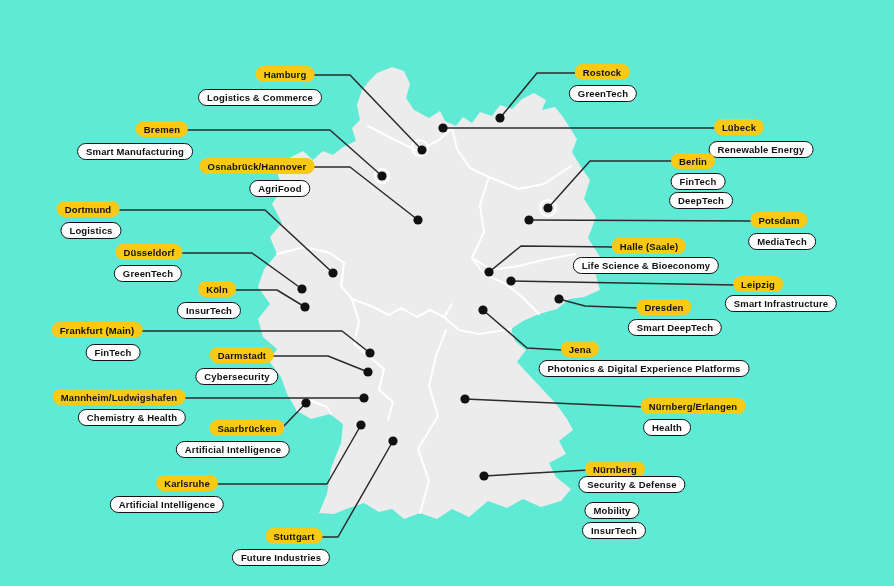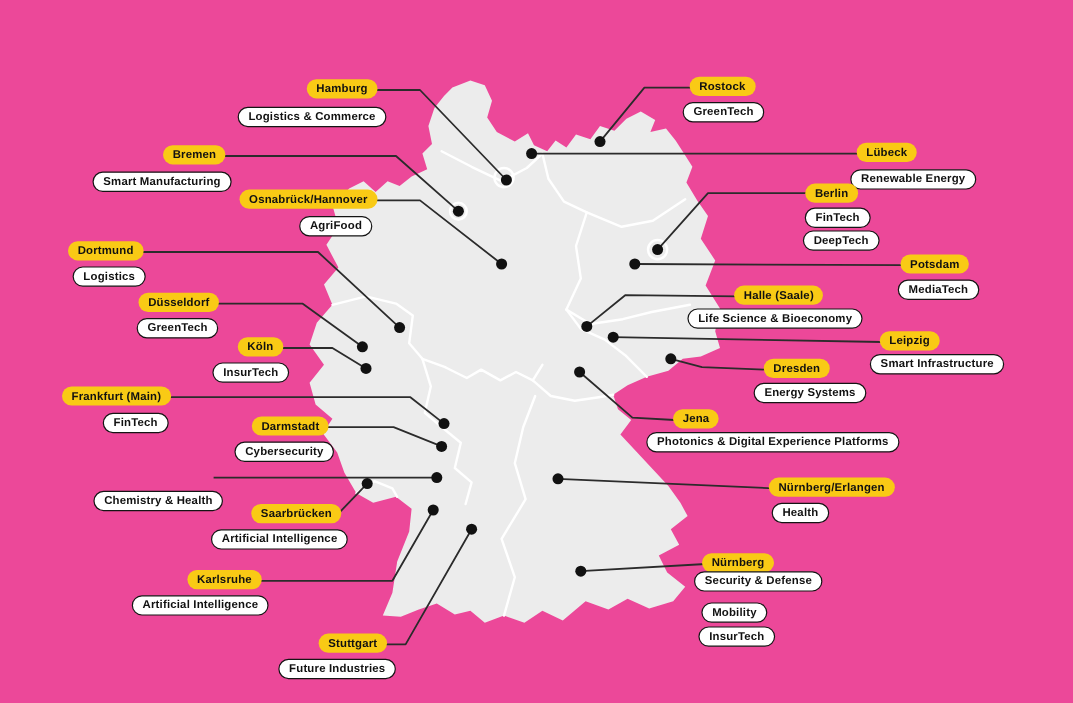--- a/index.html
+++ b/index.html
@@ -1,19 +1,19 @@
 <!DOCTYPE html>
 <html style="--yellow: #F9CA15;"><head>
 <meta charset="utf-8">
 <style>
   html,body{margin:0;padding:0;background:#fff;}
   #stage{
     position:relative;
     width:894px;height:586px;
-    background:#ec4899;
+    background:#5eead4;
     overflow:hidden;
     font-family:"Liberation Sans", sans-serif;
   }
   #map-svg{position:absolute;left:0;top:0;}
   #pill-layer{position:absolute;left:0;top:0;width:100%;height:100%;}
   .pill{
     position:absolute;
     transform:translateX(-50%);
     white-space:nowrap;
     font-size:9.5px;
@@ -110,20 +110,21 @@
       <div class="pill city" style="left: 88px; top: 201px;">Dortmund</div>
       <div class="pill industry" style="left: 91px; top: 222px;">Logistics</div>
       <div class="pill city" style="left: 149px; top: 244px;">Düsseldorf</div>
       <div class="pill industry" style="left: 148px; top: 265px;">GreenTech</div>
       <div class="pill city" style="left: 217px; top: 281px;">Köln</div>
       <div class="pill industry" style="left: 209px; top: 302px;">InsurTech</div>
       <div class="pill city" style="left: 97px; top: 322px;">Frankfurt (Main)</div>
       <div class="pill industry" style="left: 113px; top: 344px;">FinTech</div>
       <div class="pill city" style="left: 242px; top: 347px;">Darmstadt</div>
       <div class="pill industry" style="left: 237px; top: 368px;">Cybersecurity</div>
+      <div class="pill city" style="left: 119px; top: 389px;">Mannheim/Ludwigshafen</div>
       <div class="pill industry" style="left: 132px; top: 409px;">Chemistry &amp; Health</div>
       <div class="pill city" style="left: 247px; top: 420px;">Saarbrücken</div>
       <div class="pill industry" style="left: 233px; top: 441px;">Artificial Intelligence</div>
       <div class="pill city" style="left: 187px; top: 475px;">Karlsruhe</div>
       <div class="pill industry" style="left: 167px; top: 496px;">Artificial Intelligence</div>
       <div class="pill city" style="left: 294px; top: 528px;">Stuttgart</div>
       <div class="pill industry" style="left: 281px; top: 549px;">Future Industries</div>
       <div class="pill city" style="left: 602px; top: 64px;">Rostock</div>
       <div class="pill industry" style="left: 603px; top: 85px;">GreenTech</div>
       <div class="pill city" style="left: 739px; top: 119px;">Lübeck</div>
@@ -131,21 +132,21 @@
       <div class="pill city" style="left: 693px; top: 153px;">Berlin</div>
       <div class="pill industry" style="left: 698px; top: 173px;">FinTech</div>
       <div class="pill industry" style="left: 701px; top: 192px;">DeepTech</div>
       <div class="pill city" style="left: 779px; top: 212px;">Potsdam</div>
       <div class="pill industry" style="left: 782px; top: 233px; text-align: center;">MediaTech</div>
       <div class="pill city" style="left: 649px; top: 238px;">Halle (Saale)</div>
       <div class="pill industry" style="left: 646px; top: 257px;">Life Science &amp; Bioeconomy</div>
       <div class="pill city" style="left: 758px; top: 276px;">Leipzig</div>
       <div class="pill industry" style="left: 781px; top: 295px;">Smart Infrastructure</div>
       <div class="pill city" style="left: 664px; top: 299px;">Dresden</div>
-      <div class="pill industry" style="left: 675px; top: 319px;">Energy Systems</div>
+      <div class="pill industry" style="left: 675px; top: 319px;">Smart DeepTech</div>
       <div class="pill city" style="left: 580px; top: 341px;">Jena</div>
       <div class="pill industry" style="left: 644px; top: 360px;">Photonics &amp; Digital Experience Platforms</div>
       <div class="pill city" style="left: 693px; top: 398px;">Nürnberg/Erlangen</div>
       <div class="pill industry" style="left: 667px; top: 419px;">Health</div>
       <div class="pill city" style="left: 615px; top: 461px;">Nürnberg</div>
       <div class="pill industry" style="left: 632px; top: 476px;">Security &amp; Defense</div>
       <div class="pill industry" style="left: 612px; top: 502px;">Mobility</div>
       <div class="pill industry" style="left: 614px; top: 522px;">InsurTech</div>
     </div>
 </div>

